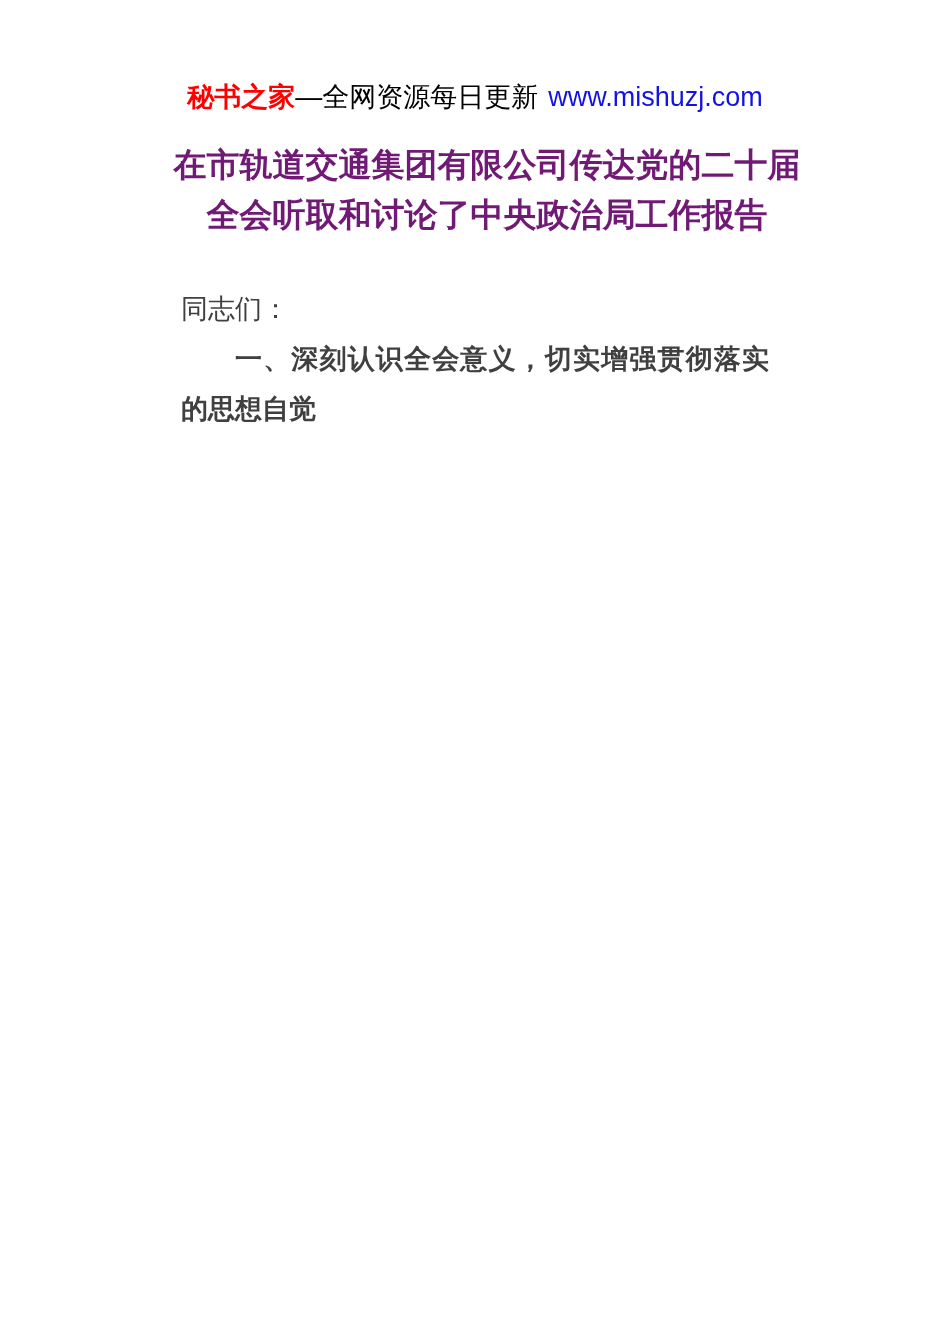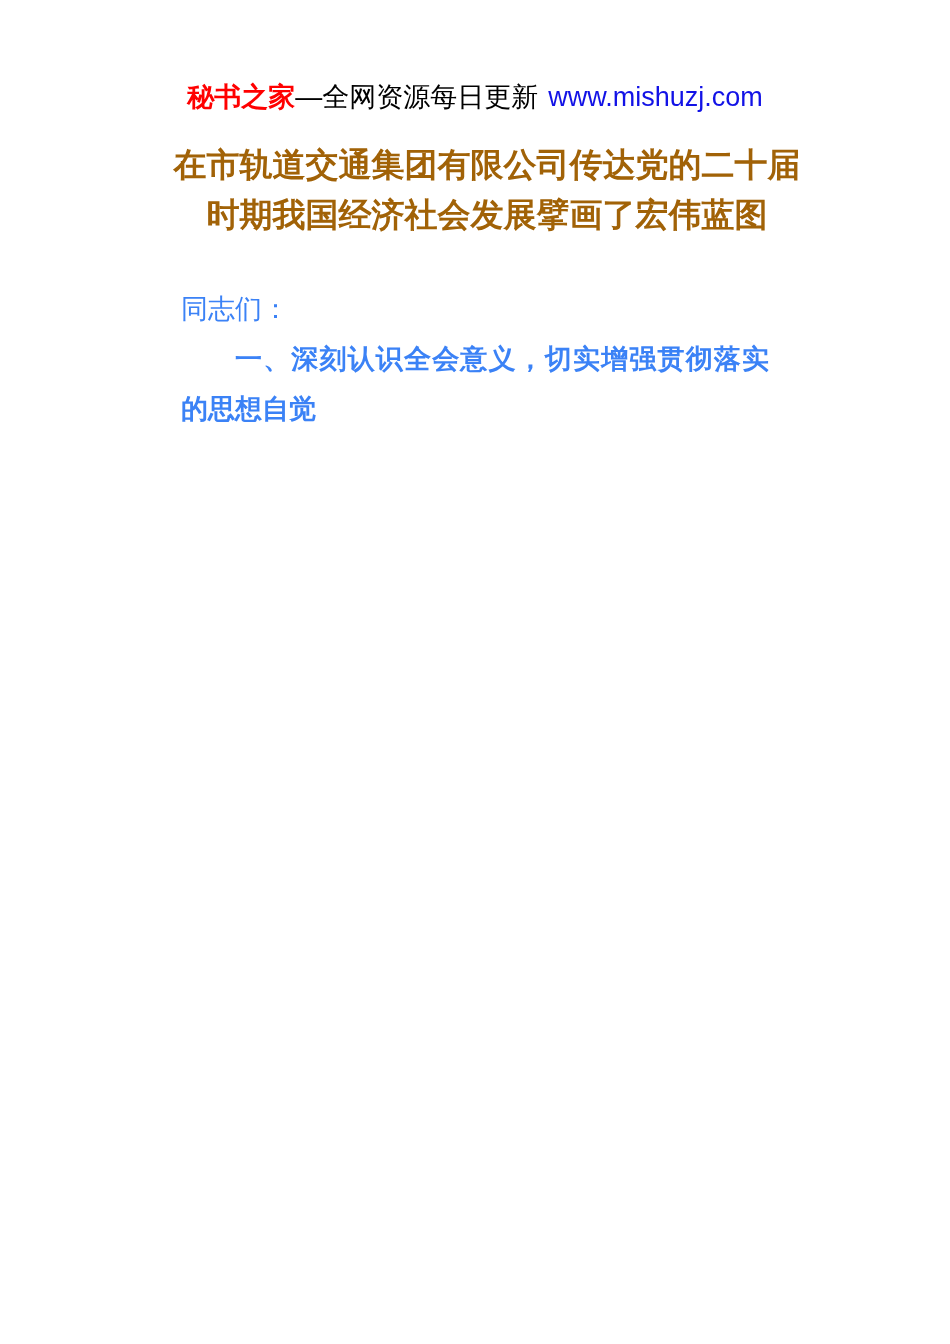--- a/index.html
+++ b/index.html
@@ -36,31 +36,31 @@
   .doc-header .url {
     font-weight: normal;
     margin-left: 10px;
   }
   .doc-title {
     margin: 24px 0 0 0;
     text-align: center;
     font-size: 33px;
     font-weight: bold;
     line-height: 50px;
-    color: #a16207;
+    color: #701a75;
     padding-left: 24px;
   }
   .doc-body {
     margin-top: 44px;
     padding: 0 137px;
     font-size: 27px;
     line-height: 50px;
     text-align: justify;
     text-justify: inter-ideograph;
-    color: #3b82f6;
+    color: #404040;
   }
   .doc-body p {
     margin: 0;
     padding: 0;
   }
   .doc-body p.indent {
     text-indent: 2em;
   }
   .doc-body p.bold {
     font-weight: bold;
@@ -70,21 +70,21 @@
 <body>
 
 <div class="page">
 
   <div class="doc-header">
     <span class="brand" style="color: rgb(255, 0, 0);">秘书之家</span><span class="dash">—</span><span class="tagline">全网资源每日更新</span><span class="url" style="color: rgb(18, 18, 230);">www.mishuzj.com</span>
   </div>
 
   <h1 class="doc-title">
     <div class="title-line">在市轨道交通集团有限公司传达党的二十届</div>
-    <div class="title-line">时期我国经济社会发展擘画了宏伟蓝图</div>
+    <div class="title-line">全会听取和讨论了中央政治局工作报告</div>
   </h1>
 
   <div class="doc-body" id="doc-body">
       <p class="">同志们：</p>
       <p class="indent bold">一、深刻认识全会意义，切实增强贯彻落实的思想自觉</p>
     </div>
 
 </div>
 
 </body></html>

